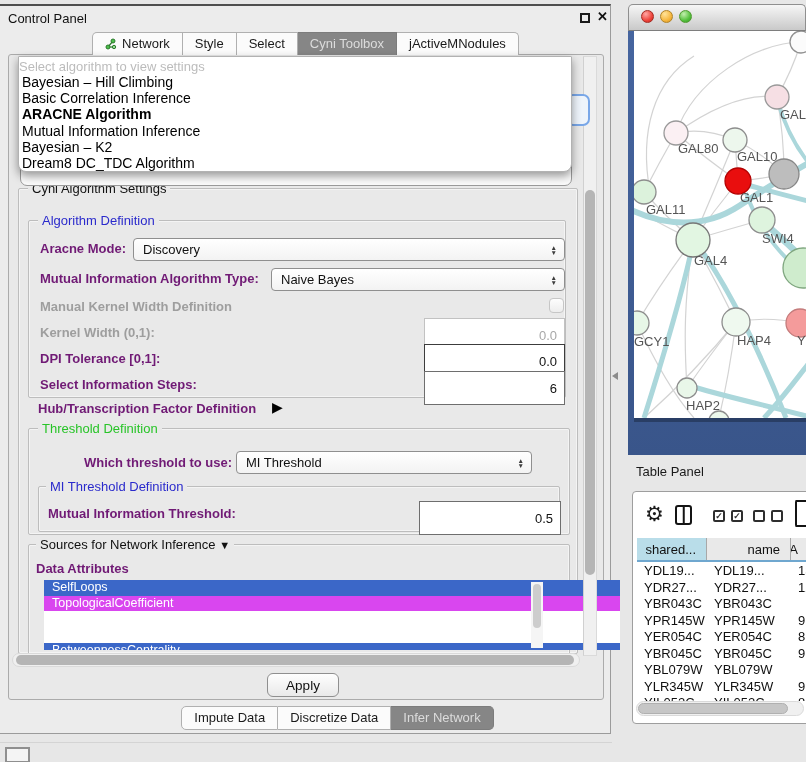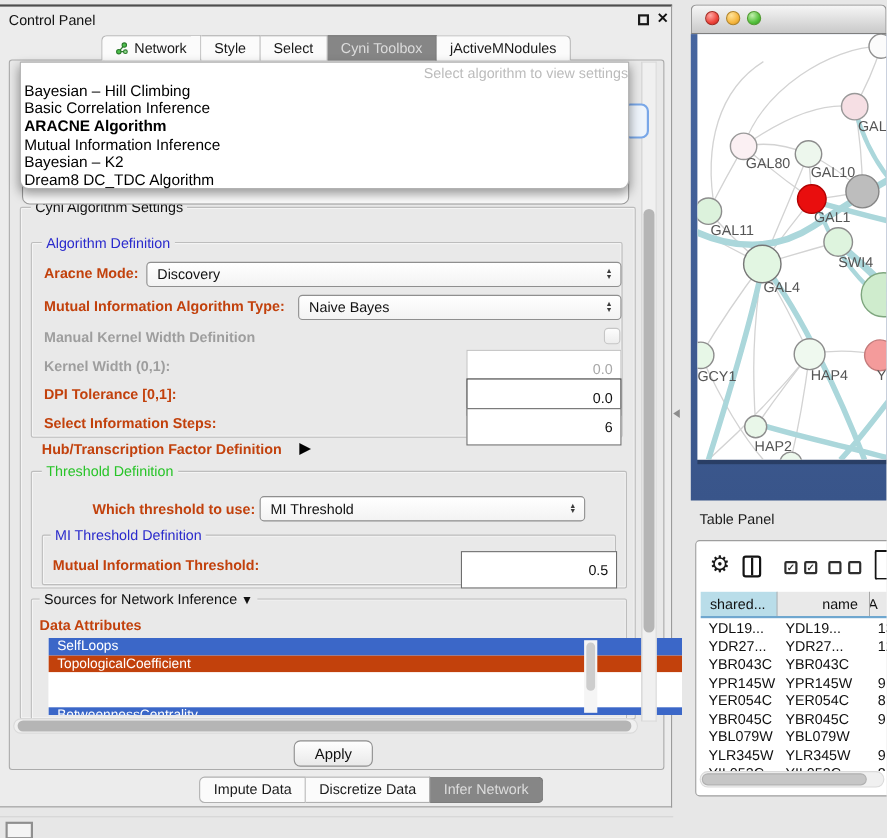--- a/index.html
+++ b/index.html
@@ -22,33 +22,33 @@
   .tab:last-child{border-radius:0 5px 5px 0}
   #cp-tabs .tab{border-bottom:none;border-radius:0}
   #cp-tabs .tab:first-child{border-radius:5px 0 0 0}
   #cp-tabs .tab:last-child{border-radius:0 5px 0 0}
   .tab.sel{background:#868686;color:#dcdcdc;border-color:#7c7c7c}
   
   #frame{left:8px;top:54px;width:596px;height:646px;background:#e9e9e9;border:1px solid #ababab;border-radius:3px}
   
   .group{border:1px solid #bdbdbd;border-radius:2px;box-shadow:inset 0 0 0 1px rgba(255,255,255,.5)}
   .gtitle{position:absolute;font-size:13px;background:#e9e9e9;padding:0 4px;white-space:nowrap;box-sizing:border-box}
-  .lbl{font-size:13px;font-weight:bold;color:#c2410c;white-space:nowrap}
+  .lbl{font-size:13px;font-weight:bold;color:#701a75;white-space:nowrap}
   .lbl.dis{color:#9e9e9e}
   .combo{background:linear-gradient(#ffffff,#f3f3f3);border:1px solid #8f8f8f;border-radius:4px;
          display:flex;align-items:center;padding-left:9px;font-size:13px;color:#111}
   .combo .arr{position:absolute;right:7px;top:50%;transform:translateY(-50%);display:flex;
               flex-direction:column;align-items:center;line-height:5.5px;font-size:6.5px;color:#3c3c3c}
   .field{background:#fff;font-size:13px;display:flex;align-items:center;justify-content:flex-end;padding:16px 7px}
   .sb-track{background:#f0f0f0;border:1px solid #dadada;border-radius:7px}
   .sb-thumb{background:#b5b5b5;border-radius:6px}
   
   #dd{left:18px;top:56px;width:554px;height:116px;background:#fff;border:1px solid #b2b2b2;
       border-radius:1px 1px 8px 8px;box-shadow:0 4px 10px rgba(0,0,0,.4);z-index:50}
-  #dd-hint{height:15px;line-height:15px;text-align:right;color:#bcbcbc;font-size:13px;margin-top:2px}
+  #dd-hint{height:15px;line-height:15px;text-align:left;color:#bcbcbc;font-size:13px;margin-top:2px}
   .dd-item{height:16.2px;line-height:16px;padding-left:3px;font-size:14px;color:#000;white-space:nowrap}
   .dd-item.bold{font-weight:bold}
   
   #attr-list{background:#fff}
   .attr-item{height:15.5px;line-height:15.5px;padding-left:8px;font-size:12.5px;color:#fff;white-space:nowrap}
   
   #apply-btn{left:267px;top:673px;width:72px;height:24px;border:1px solid #8f8f8f;border-radius:6px;
              background:linear-gradient(#fefefe,#e9e9e9);display:flex;align-items:center;justify-content:center;
              font-size:13.5px;color:#111}
   
@@ -174,21 +174,21 @@
 <div class="abs field" style="left:419px;top:501px;width:142px;height:24px;border:1px solid #6e6e6e">0.5</div>
 
 <div class="abs group" style="left:28px;top:544px;width:542px;height:112px"></div>
 <div class="gtitle" style="left:36px;top:537px">
   <span>Sources for Network Inference</span>
   <span style="font-size:11px">▼</span>
 </div>
 <div class="abs lbl" style="left:36px;top:561px">Data Attributes</div>
 <div class="abs" id="attr-list" style="left:44px;top:580px;width:576px;height:70px;overflow:hidden">
     <div class="attr-item" style="background: rgb(59, 103, 200);">SelfLoops</div>
-    <div class="attr-item" style="background: #c2410c;">TopologicalCoefficient</div>
+    <div class="attr-item" style="background: #d946ef;">TopologicalCoefficient</div>
     <div class="attr-item" style="background: rgb(59, 103, 200); margin-top: 32px;">BetweennessCentrality</div>
     <div class="attr-item" style="background: rgb(59, 103, 200);">gal4RGexp</div>
   </div>
 <div class="abs sb-track" style="left:531px;top:582px;width:12px;height:66px;border-radius:0;border:none;background:#f5f5f5"></div>
 <div class="abs sb-thumb" style="left:533px;top:584px;width:8px;height:44px;background:#cdcdcd"></div>
 
 <div class="abs sb-track" style="left:12px;top:653px;width:568px;height:14px;z-index:8"></div>
 <div class="abs sb-thumb" style="left:16px;top:655px;width:558px;height:10px;z-index:8"></div>
 
 <div class="abs" id="apply-btn">

